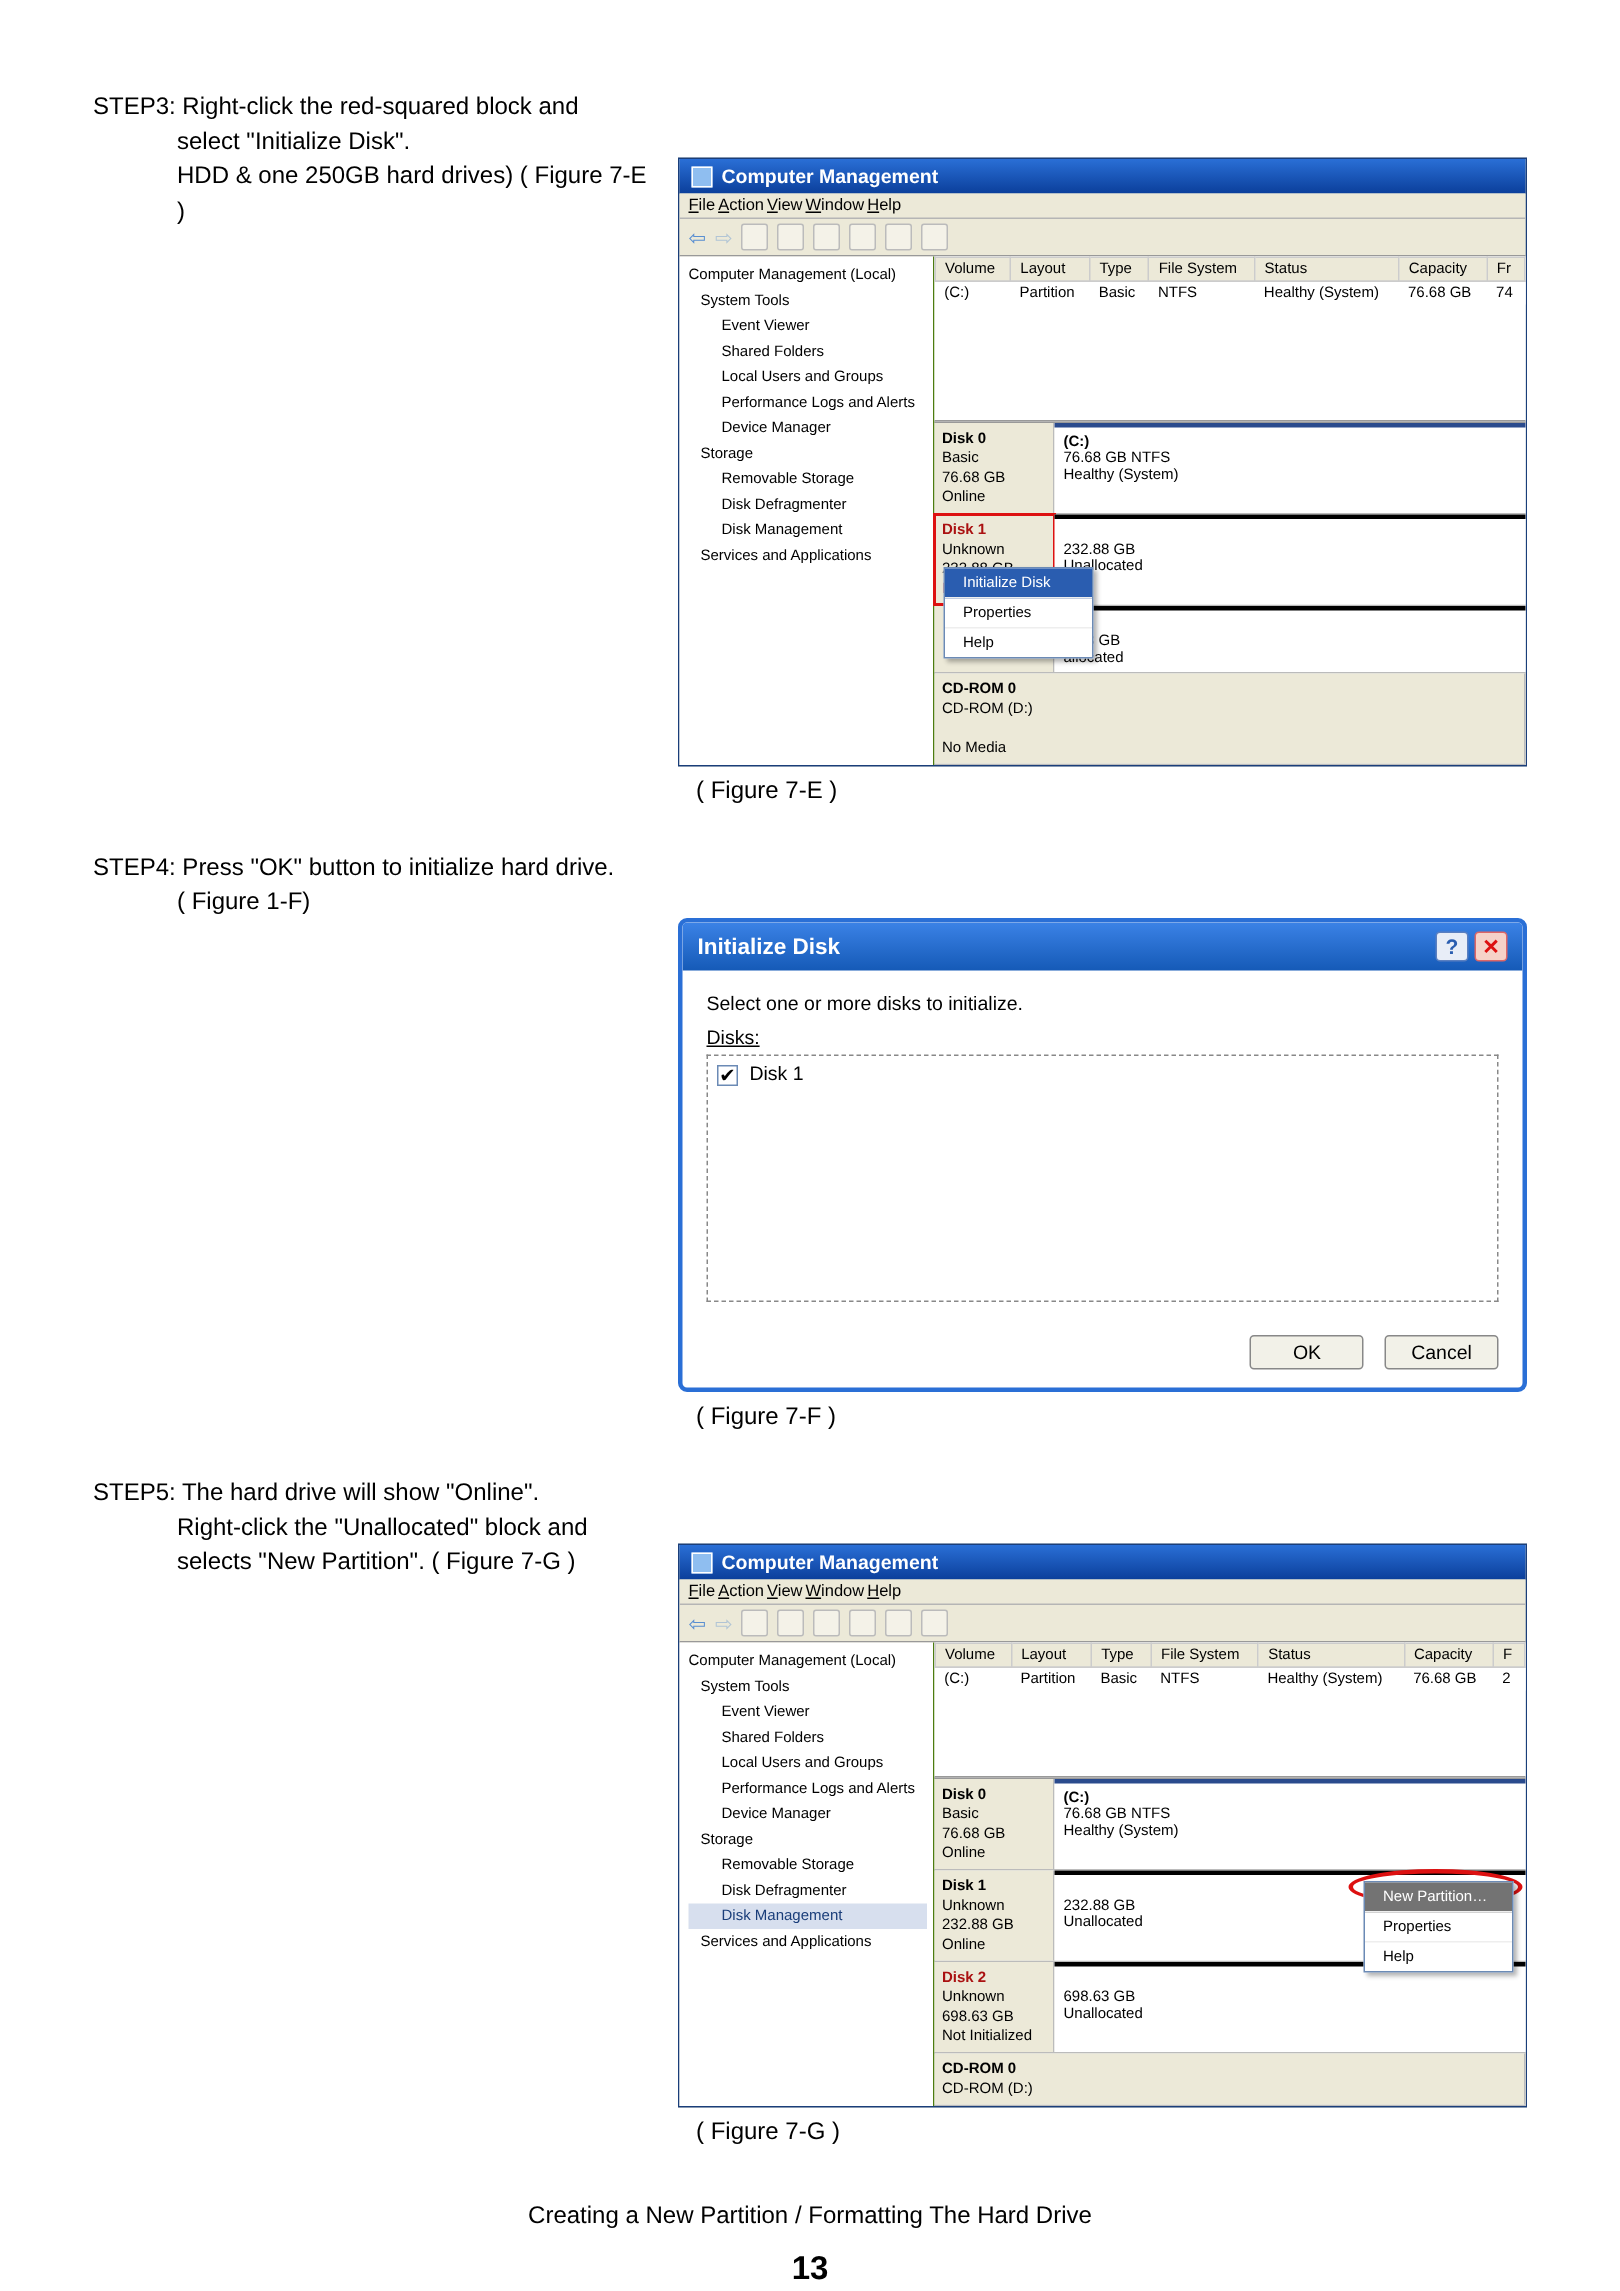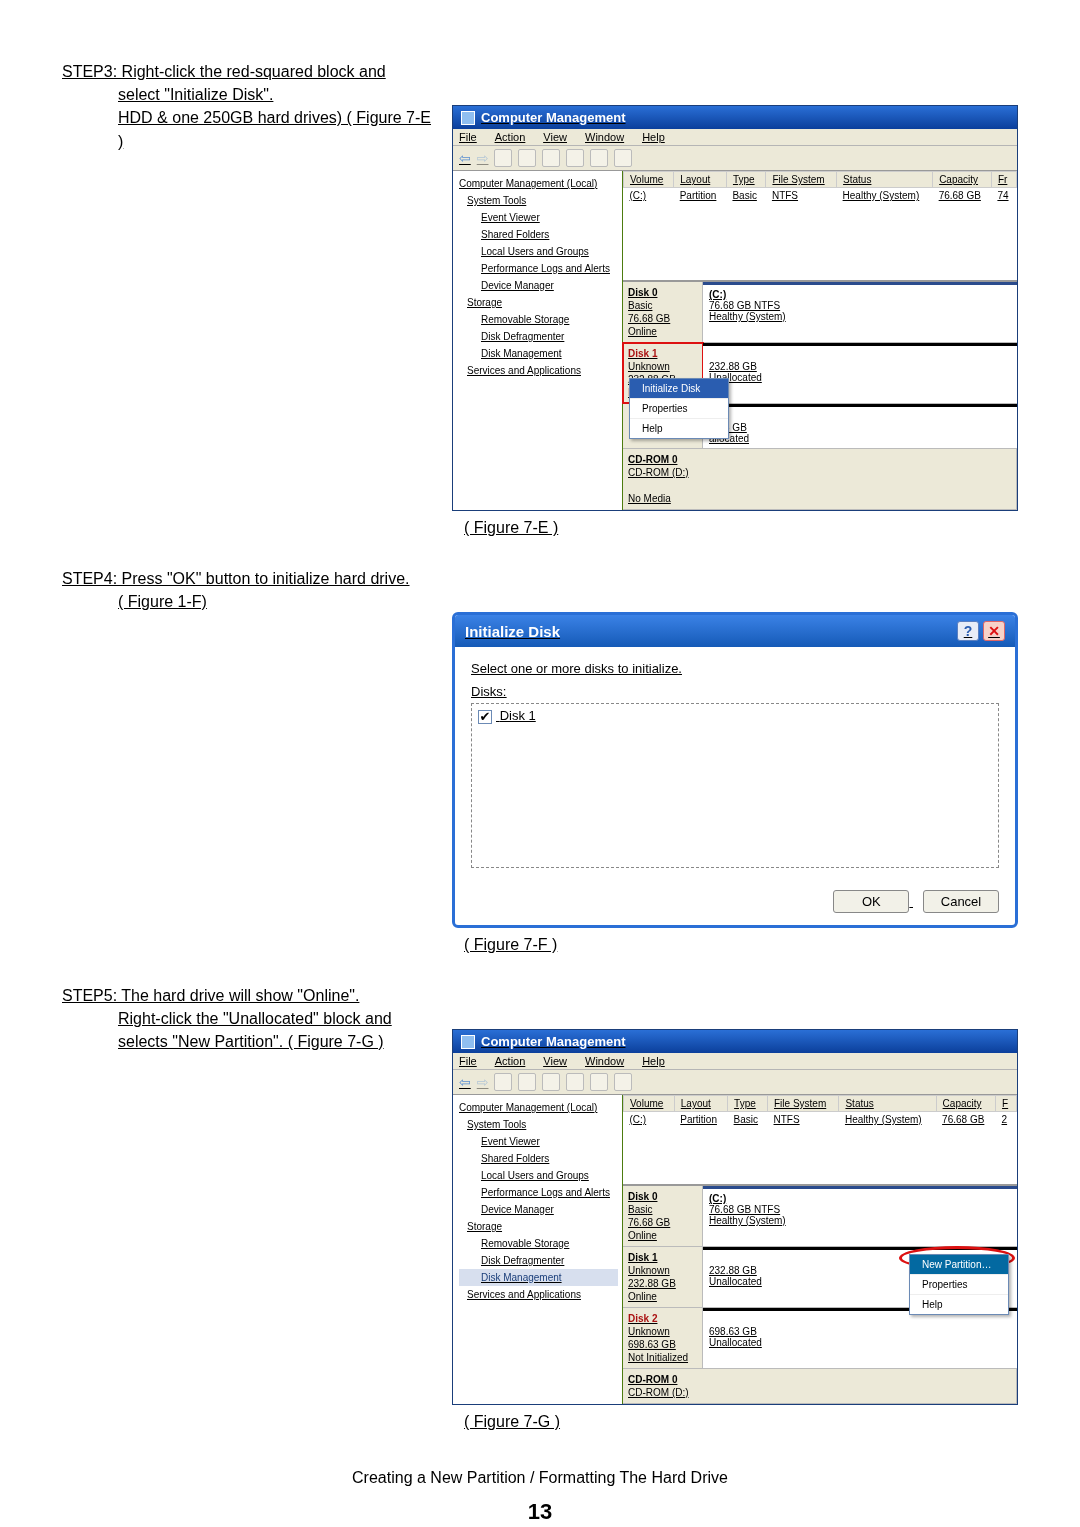--- a/index.html
+++ b/index.html
@@ -5,21 +5,21 @@
     * { box-sizing: border-box; margin: 0; padding: 0; }
     body {
       width: 1080px;
       height: 1527px;
       background: #fff;
       font-family: "Myriad Pro", "Segoe UI", Arial, sans-serif;
       color: #000;
       position: relative;
       padding: 60px 62px 0 62px;
     }
-    .step-row { display: flex; margin-bottom: 30px; text-decoration: underline; }
+    .step-row { display: flex; margin-bottom: 30px; }
     .step-text { width: 390px; padding-right: 20px; font-size: 16px; line-height: 1.45; }
     .step-text .title { font-weight: 400; }
     .step-text .indent { padding-left: 56px; }
     .figure-col { flex: 1; margin-top: 45px; }
     .fig-caption { font-size: 16px; margin-top: 8px; padding-left: 12px; }
 
     
     .win {
       border: 1px solid #1a3e7a;
       background: #ece9d8;
@@ -37,21 +37,21 @@
       display: flex;
       align-items: center;
       gap: 6px;
     }
     .titlebar .spacer { flex: 1; }
     .titlebar .wicon { width: 14px; height: 14px; background: #8fbef0; border: 1px solid #fff; }
     .menubar {
       background: #ece9d8;
       padding: 2px 6px;
       display: flex;
-      gap: 18px;
+      gap: 2px;
       border-bottom: 1px solid #b5b5b5;
     }
     .menubar span { text-decoration: underline; text-decoration-color: transparent; }
     .menubar span::first-letter { text-decoration: underline; }
     .toolbar {
       background: #ece9d8;
       padding: 3px 6px;
       display: flex;
       gap: 6px;
       align-items: center;
@@ -108,21 +108,21 @@
       box-shadow: 2px 2px 3px rgba(0,0,0,.3);
       z-index: 5;
     }
     .ctx-item {
       padding: 4px 18px 4px 12px;
       white-space: nowrap;
       border-bottom: 1px solid #eee;
     }
     .ctx-item:last-child { border-bottom: none; }
     .ctx-item.hi { background: #2a5db0; color: #fff; }
-    .ctx-item.hi-red { background: #0369a1; color: #fff; }
+    .ctx-item.hi-red { background: #737373; color: #fff; }
     .red-oval {
       position: absolute;
       border: 3px solid #d11;
       border-radius: 50%;
       pointer-events: none;
     }
 
     
     .dlg {
       border: 3px solid #2a6fd6;

